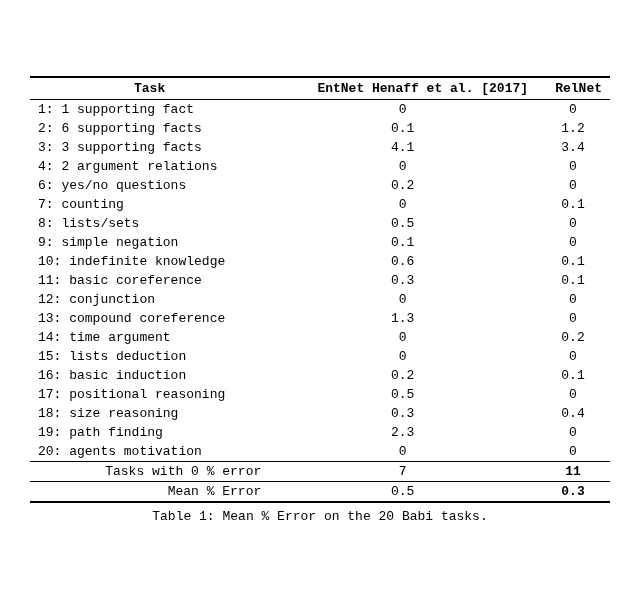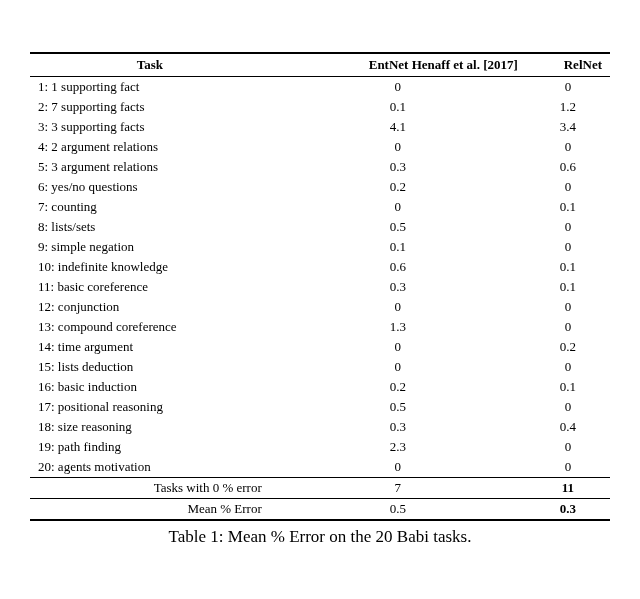--- a/index.html
+++ b/index.html
@@ -10,20 +10,21 @@
       display: flex;
       flex-direction: column;
       align-items: center;
       justify-content: center;
       width: 640px;
       min-height: 599px;
       padding: 20px;
     }
     .table-container {
       width: 580px;
+      font-family: Liberation Mono, monospace;
     }
     table {
       width: 100%;
       border-collapse: collapse;
       border-top: 2px solid #000;
       border-bottom: 2px solid #000;
     }
     thead tr th {
       border-top: 1px solid #000;
       border-bottom: 1px solid #000;
@@ -50,21 +51,21 @@
     tfoot tr td:first-child {
       text-align: right;
     }
     tfoot tr:last-child td {
       border-bottom: 1px solid #000;
     }
     .bold { font-weight: bold; }
     .caption {
       text-align: center;
       margin-top: 6px;
-      font-size: 17px;
+      font-size: 13px;
     }
   </style>
 </head>
 <body>
 
 <div class="table-container">
   <table>
     <thead>
       <tr>
         <th>Task</th>
@@ -72,38 +73,33 @@
         <th>RelNet</th>
       </tr>
     </thead>
     <tbody id="table-body">
     <tr>
           <td>1: 1 supporting fact</td>
           <td>0</td>
           <td>0</td>
         </tr>
         <tr>
-          <td>2: 7 supporting facts</td>
+          <td>2: 6 supporting facts</td>
           <td>0.1</td>
           <td>1.2</td>
         </tr>
         <tr>
           <td>3: 3 supporting facts</td>
           <td>4.1</td>
           <td>3.4</td>
         </tr>
         <tr>
           <td>4: 2 argument relations</td>
           <td>0</td>
           <td>0</td>
-        </tr>
-        <tr>
-          <td>5: 3 argument relations</td>
-          <td>0.3</td>
-          <td>0.6</td>
         </tr>
         <tr>
           <td>6: yes/no questions</td>
           <td>0.2</td>
           <td>0</td>
         </tr>
         <tr>
           <td>7: counting</td>
           <td>0</td>
           <td>0.1</td>

